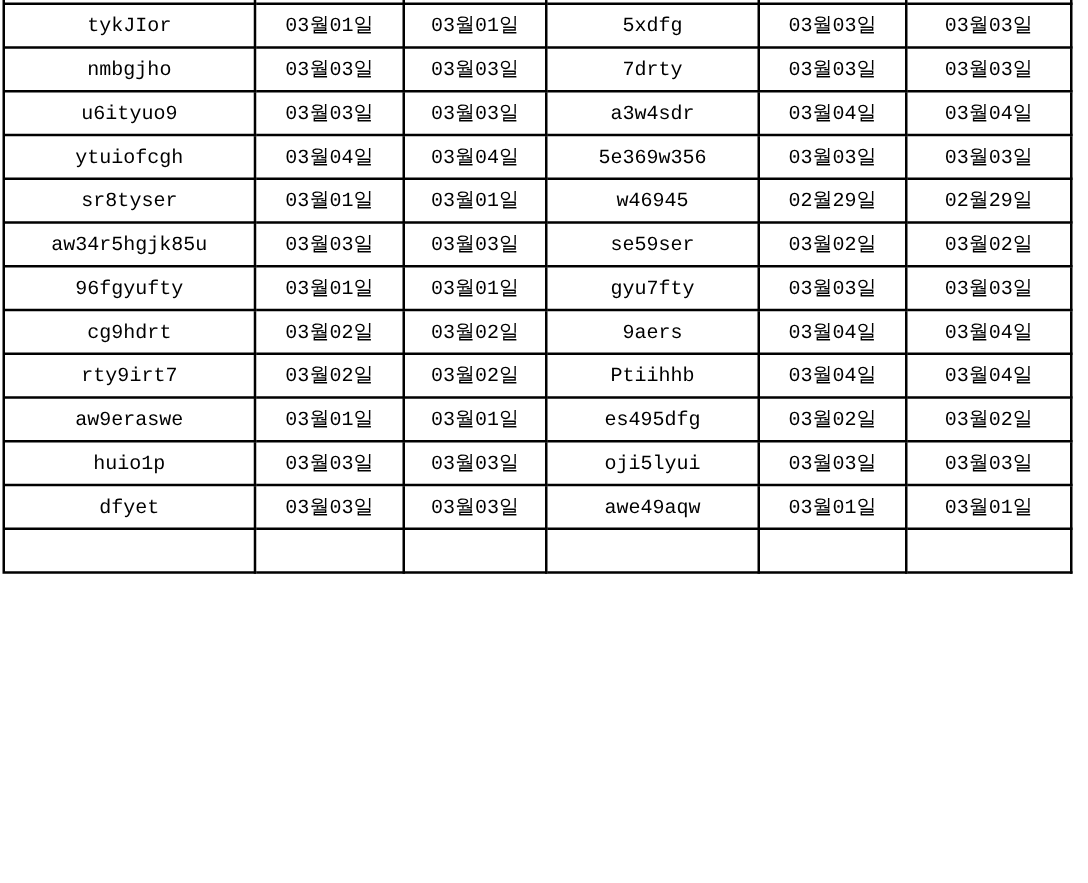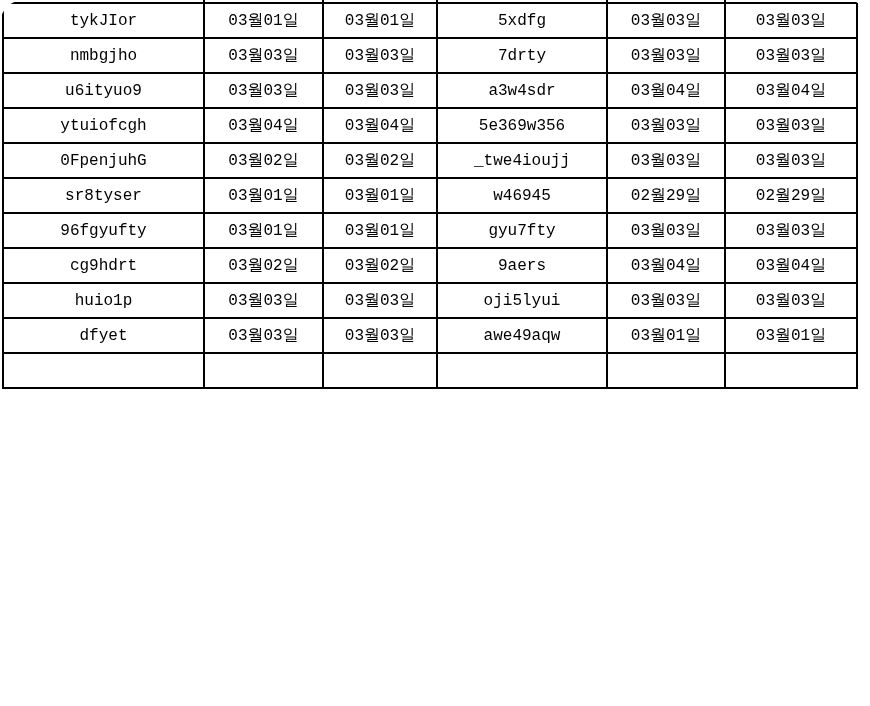--- a/index.html
+++ b/index.html
@@ -7,21 +7,20 @@
     padding: 0;
     background: #ffffff;
   }
   .screen {
     position: relative;
     width: 870px;
     height: 706px;
     background: #ffffff;
     overflow: hidden;
     font-family: "Liberation Mono", "DejaVu Sans Mono", monospace;
-    border-radius: 24px;
   }
   .table-wrap {
     position: absolute;
     left: 2px;
     top: -33px;
   }
   table.grid {
     border-collapse: separate;
     border-spacing: 0;
     table-layout: fixed;
@@ -105,50 +104,66 @@
           </tr>
           <tr>
             <td>ytuiofcgh</td>
             <td>03월04일</td>
             <td>03월04일</td>
             <td>5e369w356</td>
             <td>03월03일</td>
             <td>03월03일</td>
           </tr>
           <tr>
-            <td>0FpenjuhG</td>
-            <td>03월02일</td>
-            <td>03월02일</td>
-            <td>_twe4ioujj</td>
-            <td>03월03일</td>
-            <td>03월03일</td>
-          </tr>
-          <tr>
             <td>sr8tyser</td>
             <td>03월01일</td>
             <td>03월01일</td>
             <td>w46945</td>
             <td>02월29일</td>
             <td>02월29일</td>
+          </tr>
+          <tr>
+            <td>aw34r5hgjk85u</td>
+            <td>03월03일</td>
+            <td>03월03일</td>
+            <td>se59ser</td>
+            <td>03월02일</td>
+            <td>03월02일</td>
           </tr>
           <tr>
             <td>96fgyufty</td>
             <td>03월01일</td>
             <td>03월01일</td>
             <td>gyu7fty</td>
             <td>03월03일</td>
             <td>03월03일</td>
           </tr>
           <tr>
             <td>cg9hdrt</td>
             <td>03월02일</td>
             <td>03월02일</td>
             <td>9aers</td>
             <td>03월04일</td>
             <td>03월04일</td>
+          </tr>
+          <tr>
+            <td>rty9irt7</td>
+            <td>03월02일</td>
+            <td>03월02일</td>
+            <td>Ptiihhb</td>
+            <td>03월04일</td>
+            <td>03월04일</td>
+          </tr>
+          <tr>
+            <td>aw9eraswe</td>
+            <td>03월01일</td>
+            <td>03월01일</td>
+            <td>es495dfg</td>
+            <td>03월02일</td>
+            <td>03월02일</td>
           </tr>
           <tr>
             <td>huio1p</td>
             <td>03월03일</td>
             <td>03월03일</td>
             <td>oji5lyui</td>
             <td>03월03일</td>
             <td>03월03일</td>
           </tr>
           <tr>

